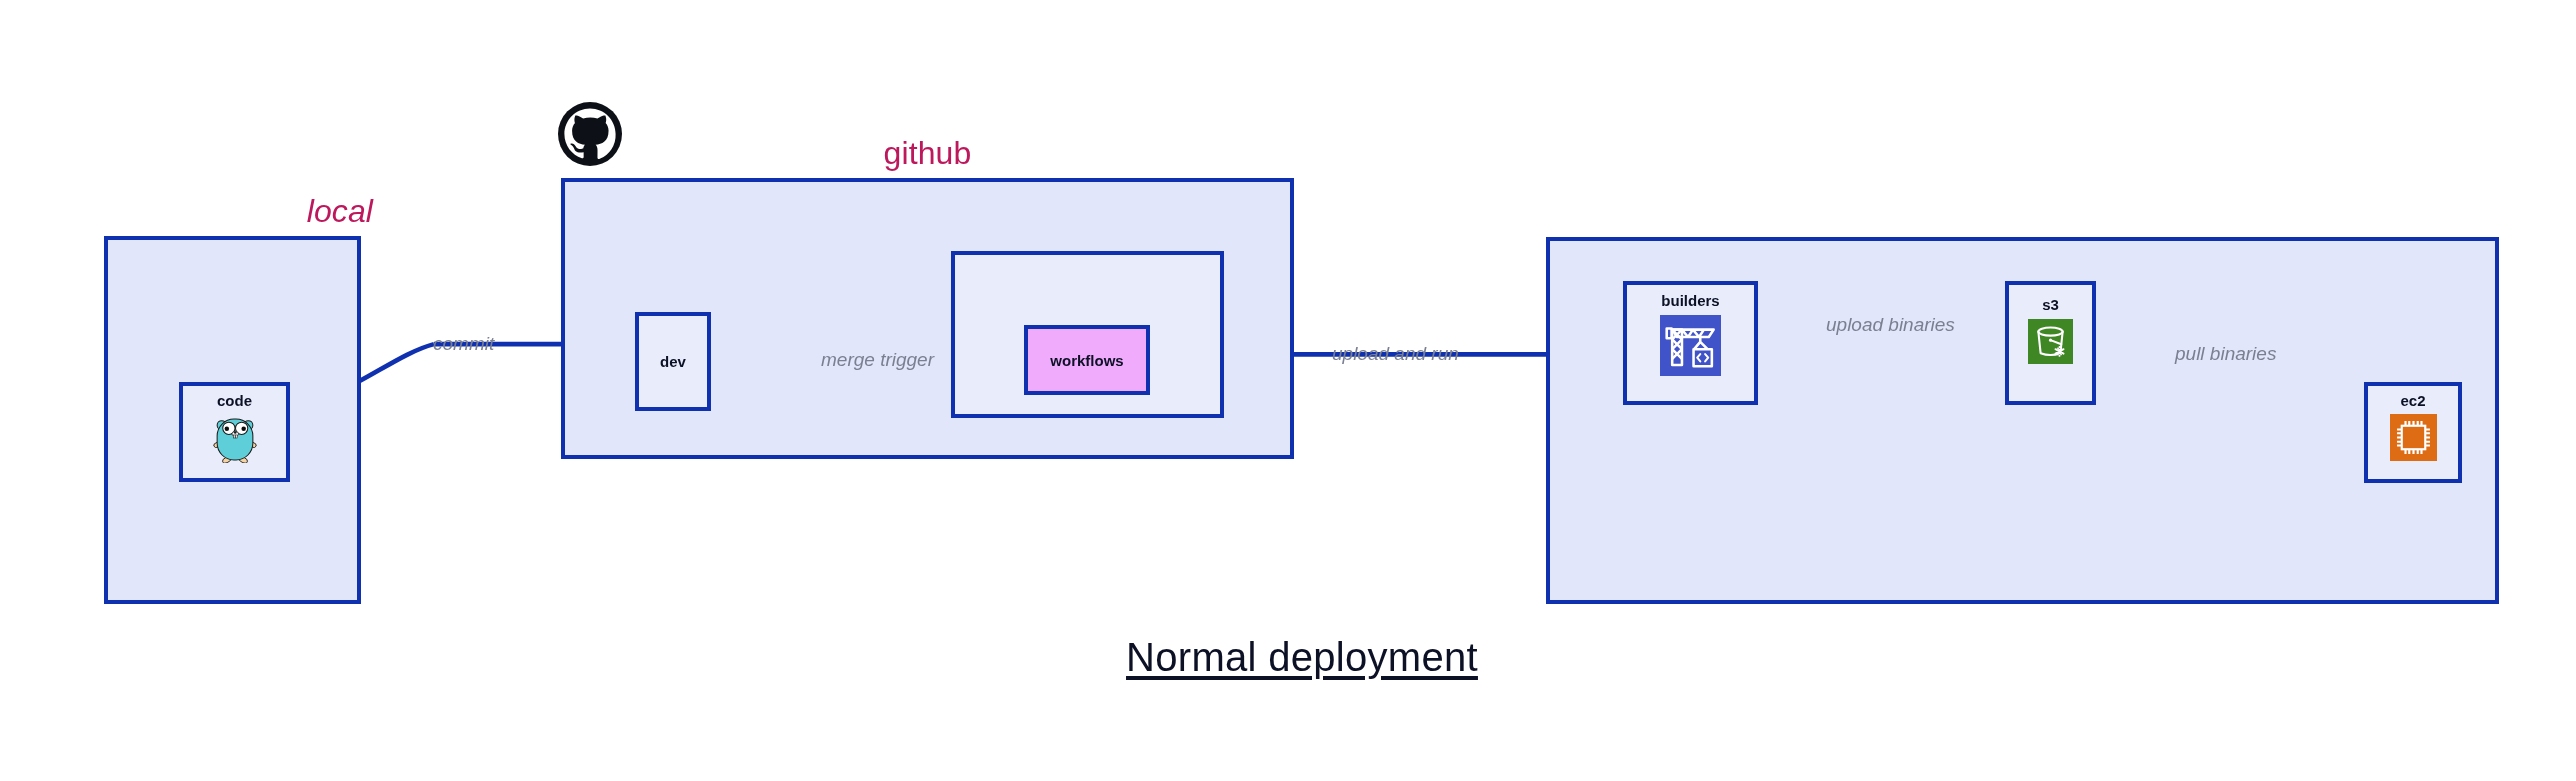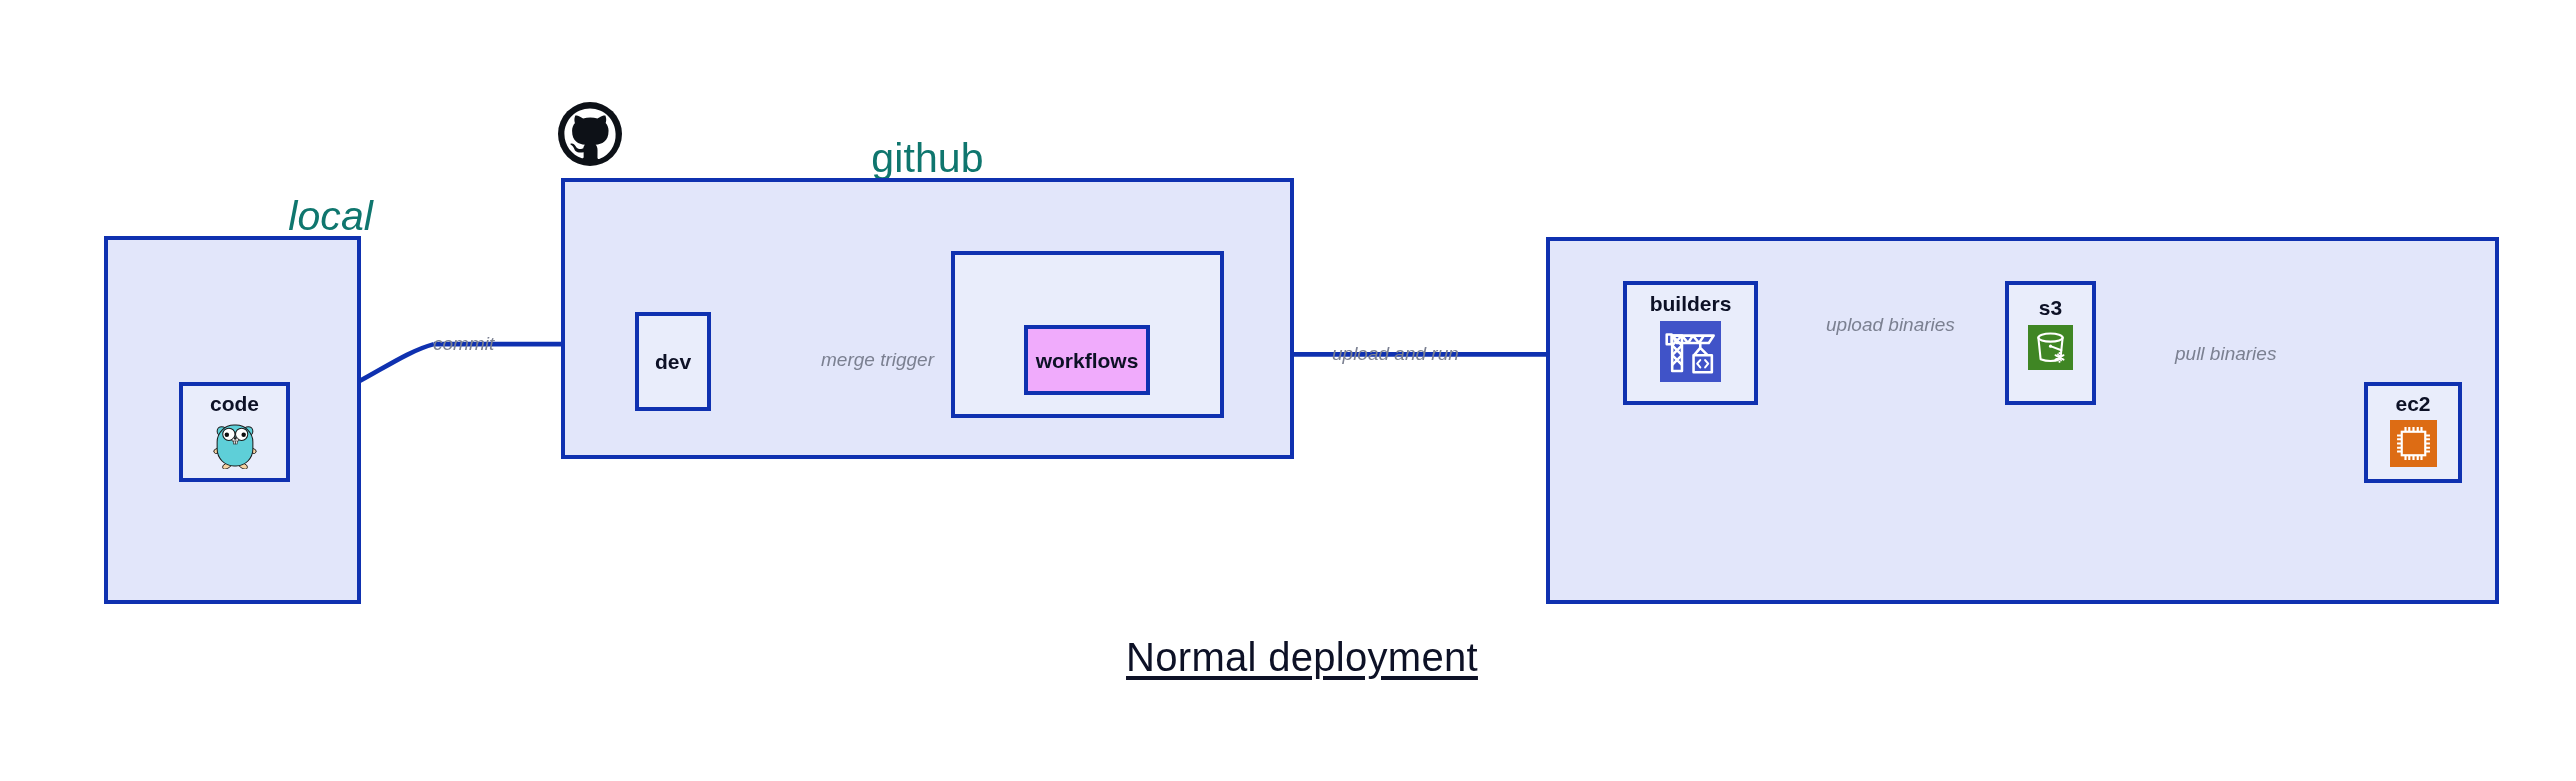--- a/index.html
+++ b/index.html
@@ -24,40 +24,40 @@
 
   
   .group {
     position: absolute;
     background: #e2e6fa;
     border: 4.6px solid #0f31b0;
     box-sizing: border-box;
   }
   .group-label {
     position: absolute;
-    color: #0f766e;
-    font-size: 41px;
+    color: #be185d;
+    font-size: 32px;
     font-weight: 400;
     white-space: nowrap;
     letter-spacing: 0.1px;
   }
 
   
   .node {
     position: absolute;
     background: #e9edfb;
     border: 4.1px solid #0f31b0;
     box-sizing: border-box;
     display: flex;
     flex-direction: column;
     align-items: center;
   }
   .node-title {
     color: #0d1126;
-    font-size: 21px;
+    font-size: 15px;
     font-weight: 700;
     line-height: 1;
     white-space: nowrap;
   }
 
   
   .node.plain {
     justify-content: center;
   }
 

